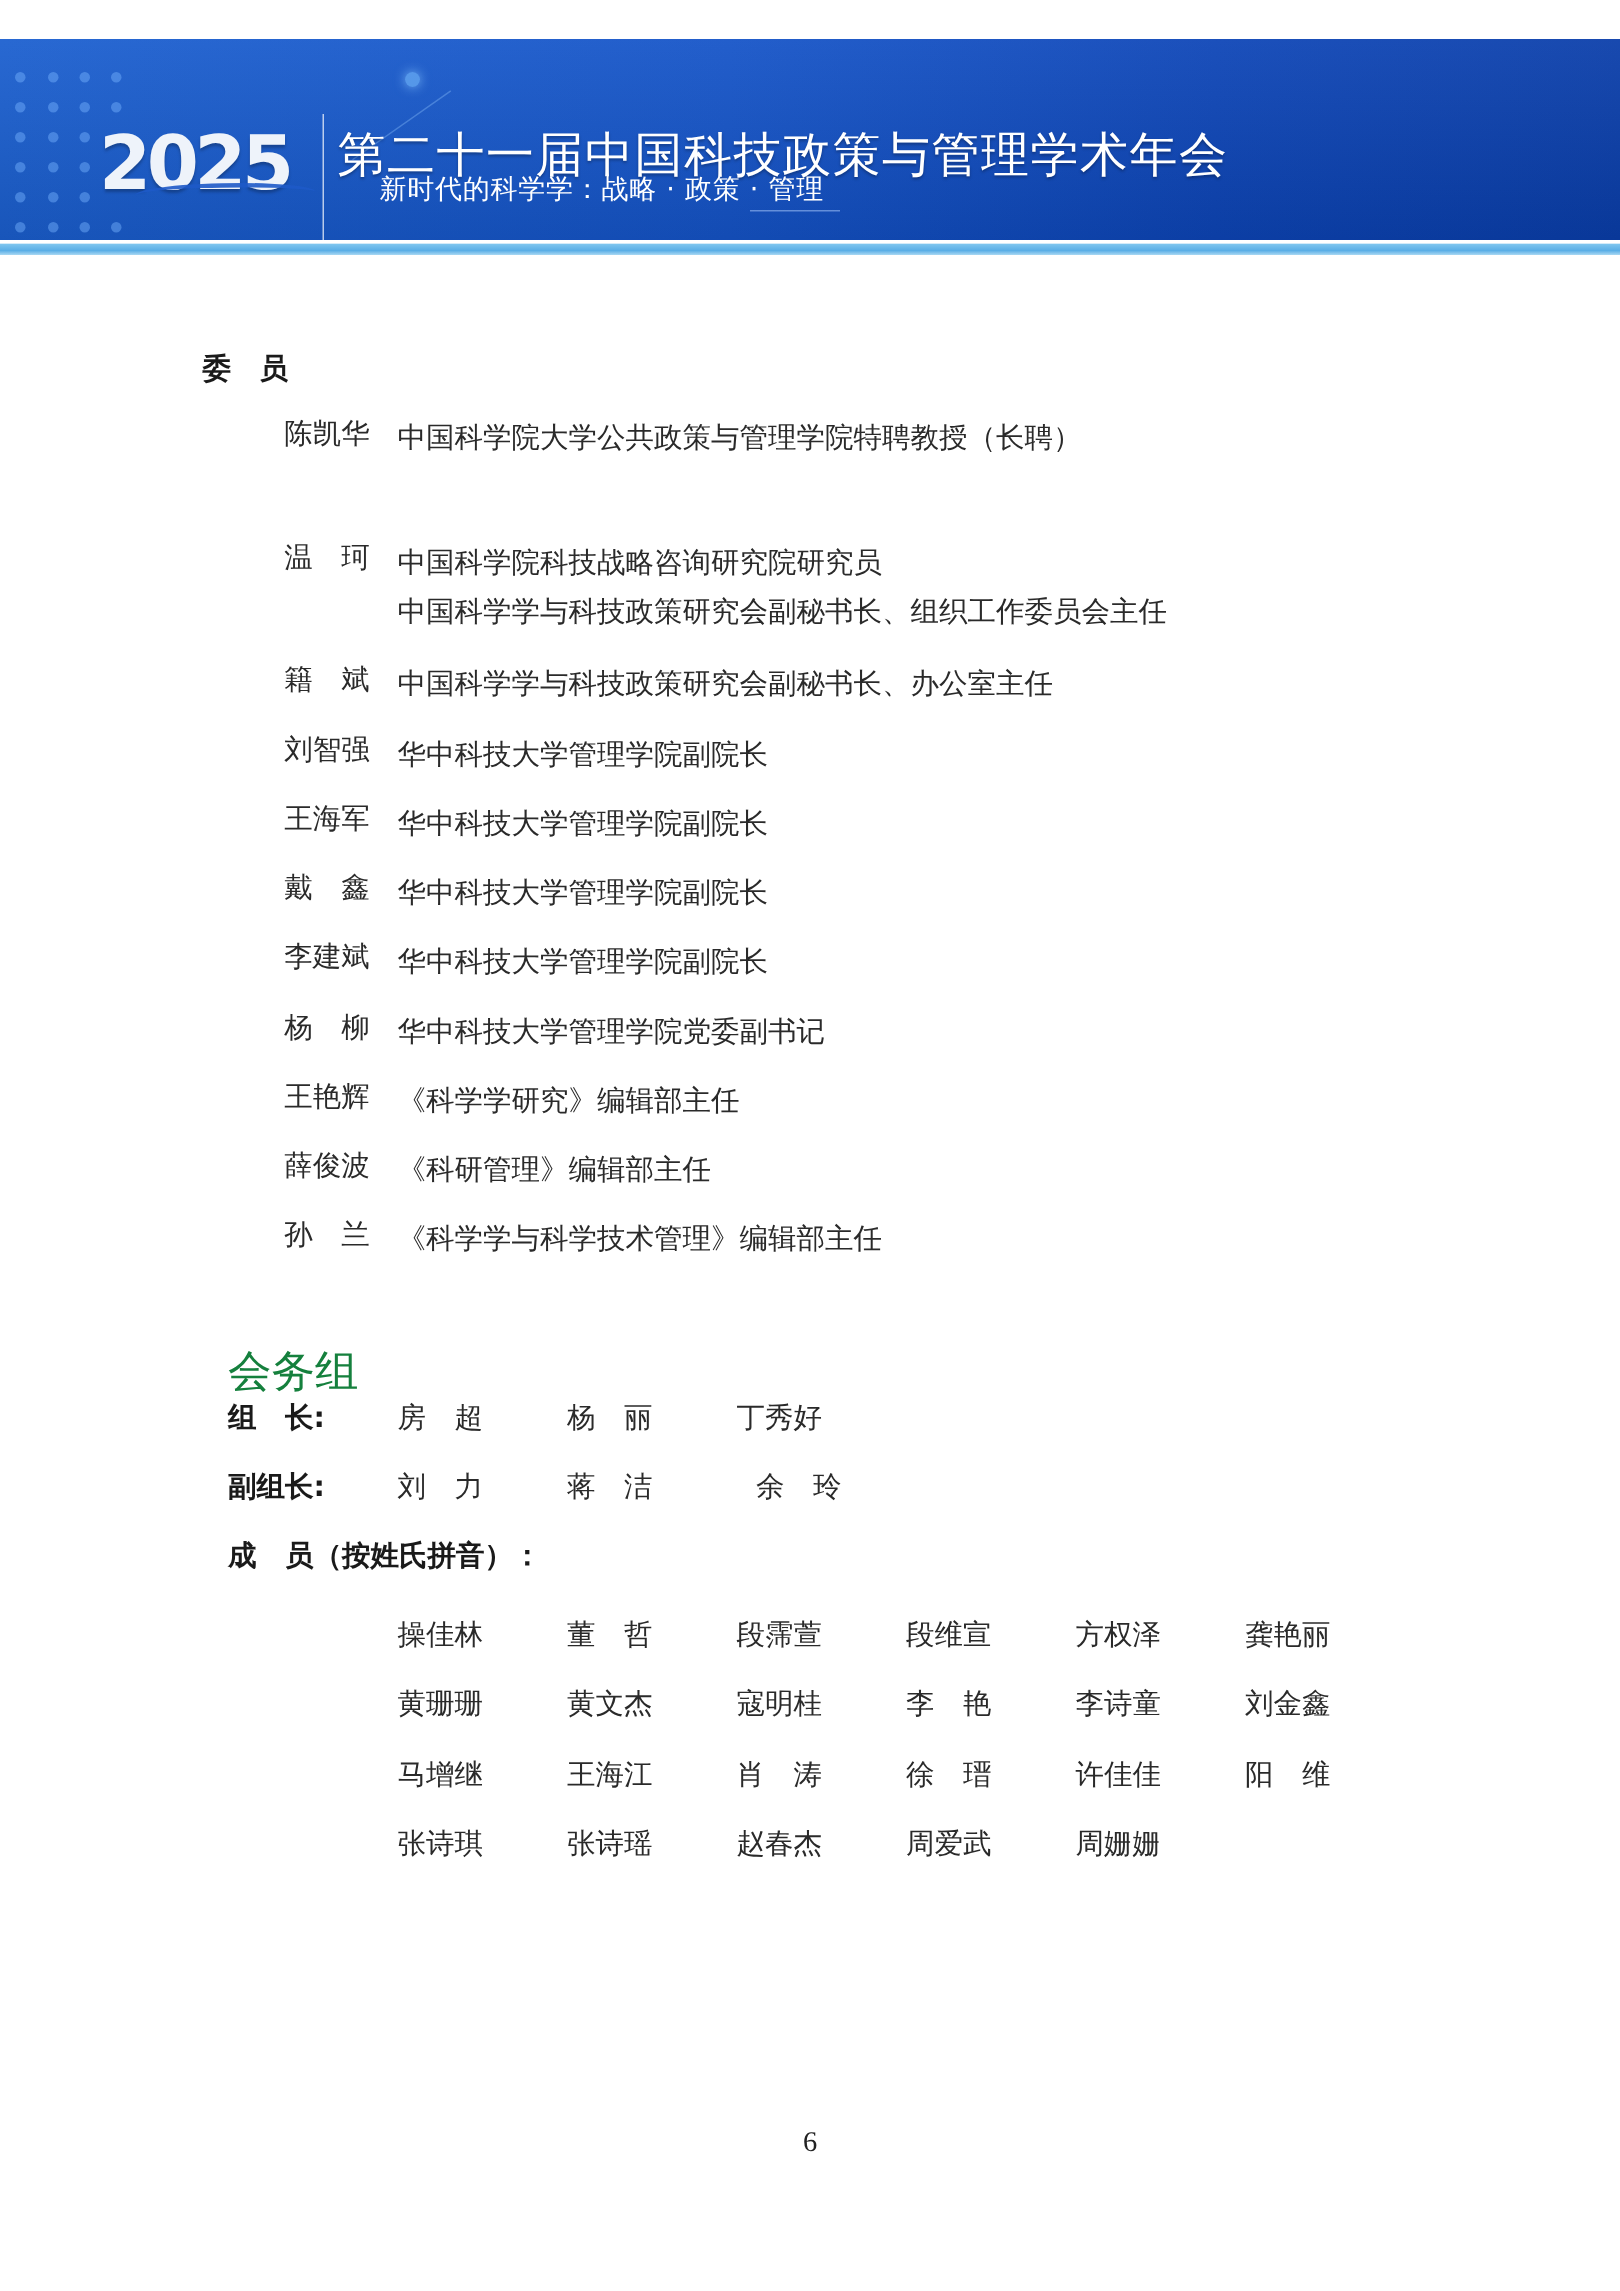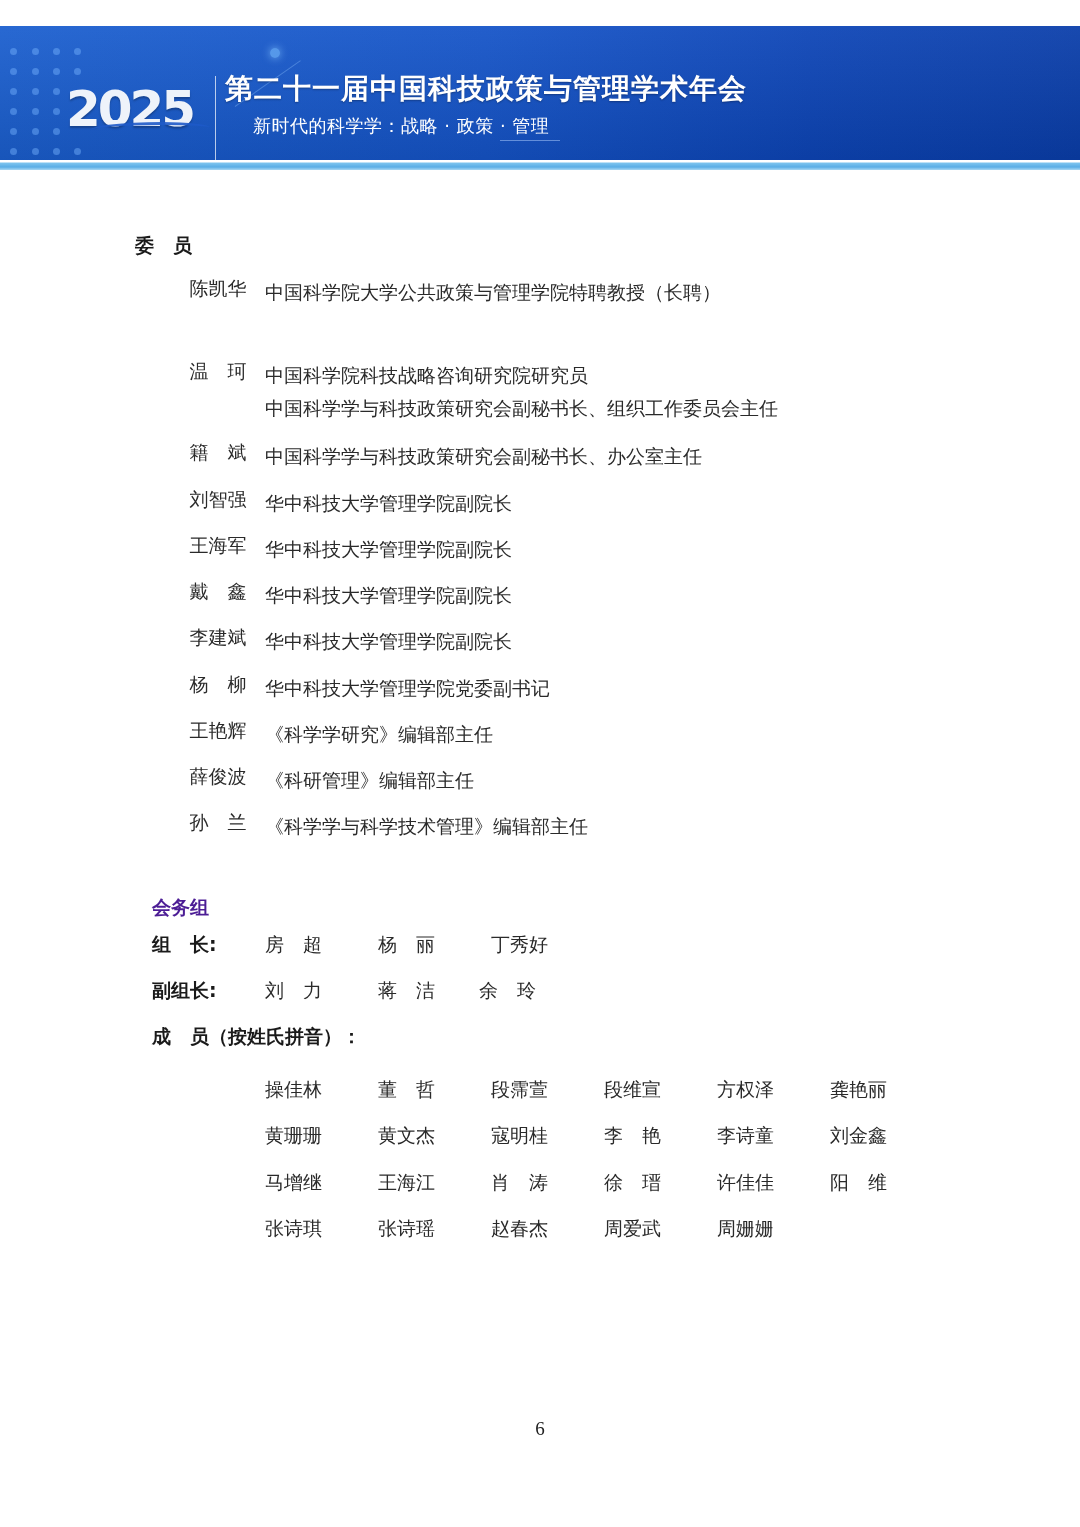--- a/index.html
+++ b/index.html
@@ -30,40 +30,40 @@
       font-family: "DejaVu Sans", sans-serif; font-weight: bold; font-size: 50px; letter-spacing: -3px;
       color: #eef3fa;
       text-shadow: 0 2px 2px rgba(0,0,0,0.25);
     }
     .logo-swoosh {
       position: absolute; left: 90px; top: 96px; width: 120px; height: 14px;
       border-top: 3px solid rgba(30,90,200,0.9); border-radius: 60% 40% 0 0;
     }
     .banner-divider { position: absolute; left: 215px; top: 50px; width: 1px; height: 86px; background: rgba(255,255,255,0.7); }
     .banner-title {
-      position: absolute; left: 225px; top: 44px;
-      font-size: 28px; font-weight: bold; color: #ffffff; letter-spacing: 1px;
+      position: absolute; left: 225px; top: 56px;
+      font-size: 32px; font-weight: normal; color: #ffffff; letter-spacing: 1px;
       text-shadow: 0 1px 2px rgba(0,0,0,0.3);
     }
     .banner-subtitle {
       position: absolute; left: 225px; top: 88px;
       font-size: 18px; color: #ffffff; letter-spacing: 0.5px; margin-left: 28px;
     }
     .banner-underline { position: absolute; left: 500px; top: 114px; width: 60px; height: 1px; background: rgba(180,210,255,0.5); }
     .banner-stripe {
       position: absolute; left: 0; top: 160px; width: 1080px; height: 10px;
       background: linear-gradient(180deg, #ffffff 0%, #ffffff 20%, #7cc4ee 30%, #5aaee6 70%, #a9d8f3 100%);
     }
     .section-head { position: absolute; font-weight: bold; font-size: 19px; color: #1a1a1a; }
     .row { position: absolute; left: 152px; font-size: 19px; color: #2a2a2a; }
     .row .name { position: absolute; left: 16px; top: 0; width: 100px; white-space: pre; text-align: center; }
     .row .title { position: absolute; left: 113px; top: 0; white-space: nowrap; line-height: 33px; }
     .row .title div { height: 33px; }
 
-    .group-title { position: absolute; left: 152px; top: 895px; font-size: 19px; font-weight: bold; color: #4c1d95; }
+    .group-title { position: absolute; left: 152px; top: 895px; font-size: 29px; font-weight: normal; color: #15803d; }
     .lead-row { position: absolute; left: 152px; font-size: 19px; }
     .lead-row .label { position: absolute; left: 0; top: 0; font-weight: bold; color: #1a1a1a; white-space: pre; }
     .lead-row .p { position: absolute; top: 0; color: #2a2a2a; white-space: pre; }
 
     .members { position: absolute; left: 265px; top: 1077px; width: 700px; }
     .member-row { position: relative; height: 46.3px; }
     .member { position: absolute; top: 0; font-size: 19px; color: #2a2a2a; white-space: pre; }
 
     .page-number {
       position: absolute; left: 0; width: 1080px; top: 1418px; text-align: center;
@@ -184,21 +184,21 @@
 <div class="lead-row" style="top:932px">
   <span class="label">组　长:</span>
   <span class="p" style="left:113px">房　超</span>
   <span class="p" style="left:226px">杨　丽</span>
   <span class="p" style="left:339px">丁秀好</span>
 </div>
 <div class="lead-row" style="top:978px">
   <span class="label">副组长:</span>
   <span class="p" style="left:113px">刘　力</span>
   <span class="p" style="left:226px">蒋　洁</span>
-  <span class="p" style="left:327px">余　玲</span>
+  <span class="p" style="left:352px">余　玲</span>
 </div>
 <div class="lead-row" style="top:1024px">
   <span class="label">成　员（按姓氏拼音）：</span>
 </div>
 
 <div class="members">
   <div class="member-row">
     <span class="member" style="left:0px">操佳林</span>
     <span class="member" style="left:113px">董　哲</span>
     <span class="member" style="left:226px">段霈萱</span>

